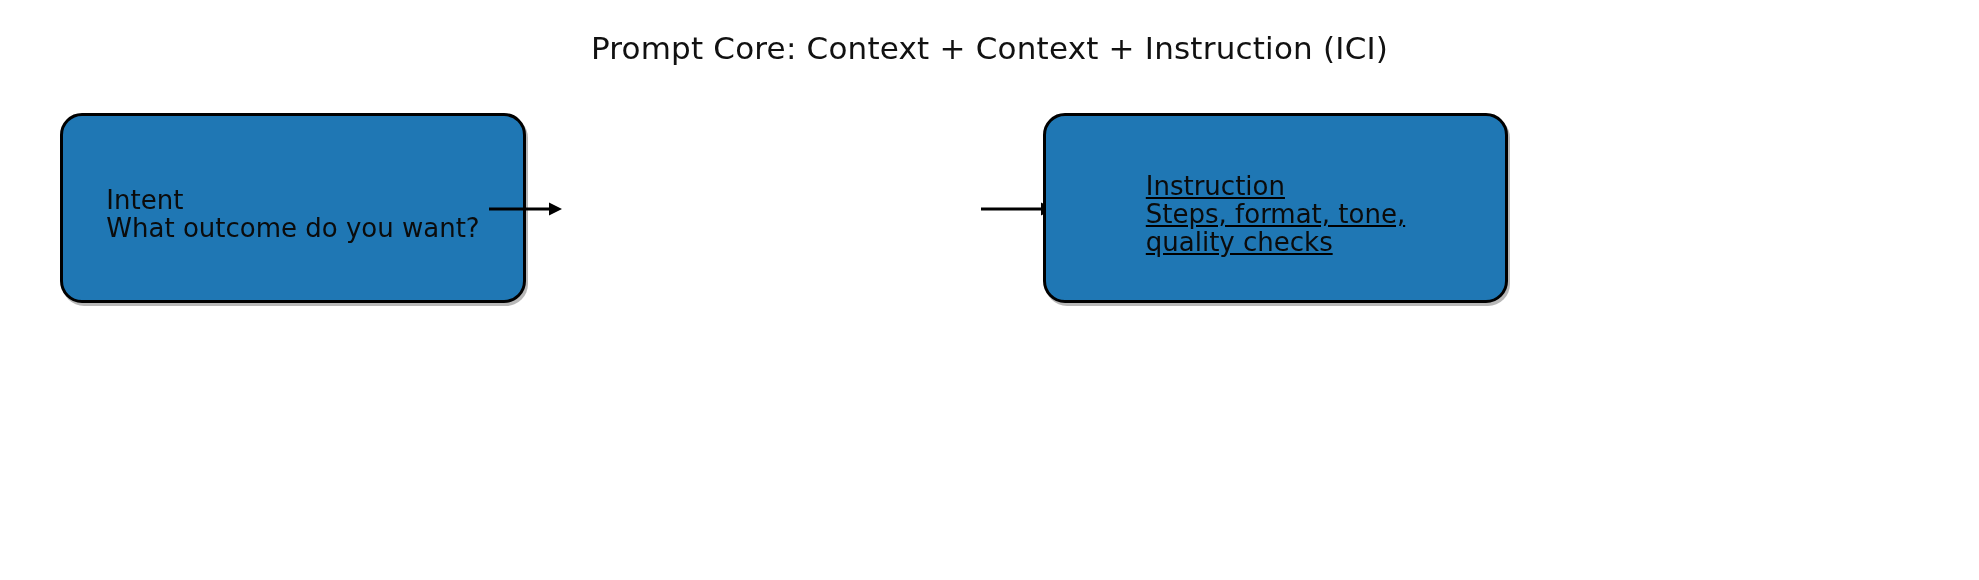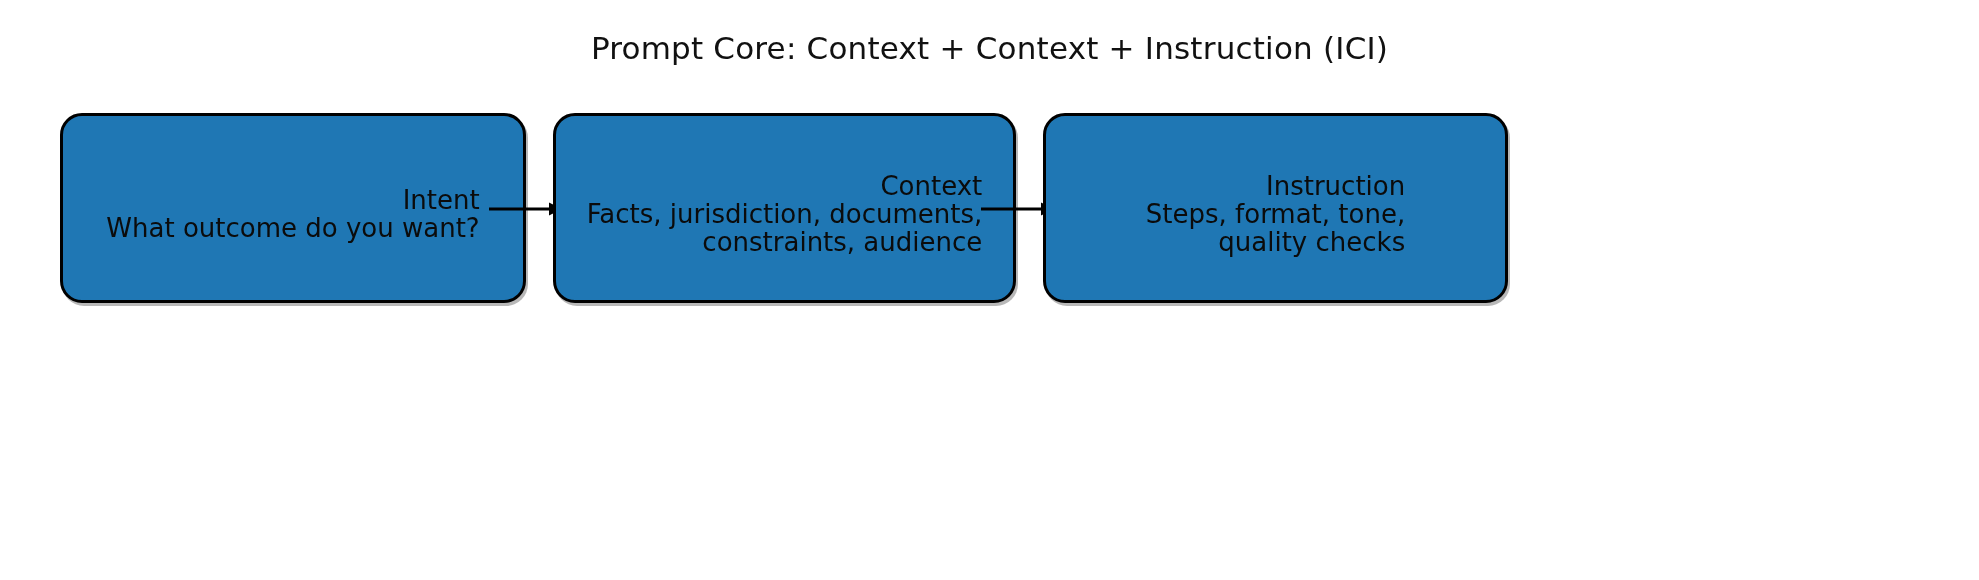--- a/index.html
+++ b/index.html
@@ -36,21 +36,21 @@
     box-sizing: border-box;
     background: #1f77b4;
     border: 3px solid #000000;
     border-radius: 22px;
     display: flex;
     align-items: center;
     justify-content: center;
     box-shadow: 2px 3px 0 rgba(0,0,0,0.28);
   }
   .node-label {
-    text-align: right;
+    text-align: left;
     font-size: 26px;
     line-height: 1.08;
     color: #0b0b0b;
     padding: 0 14px;
     white-space: pre-line;
     transform: translateY(6px);
   }
   #box-intent {
     left: 60px;
     top: 113px;
@@ -61,20 +61,21 @@
     left: 553px;
     top: 113px;
     width: 463px;
     height: 190px;
   }
   #box-instruction {
     left: 1043px;
     top: 113px;
     width: 465px;
     height: 190px;
+    text-decoration: underline;
   }
   .flow-arrow {
     position: absolute;
     top: 200px;
     height: 18px;
     pointer-events: none;
   }
   #arrow-intent-context {
     left: 489px;
     width: 74px;
@@ -102,25 +103,20 @@
 What outcome do you want?</div>
   </div>
 
   <div class="flow-arrow" id="arrow-intent-context">
     <svg viewBox="0 0 74 18" preserveAspectRatio="none">
       <line x1="0" y1="9" x2="60" y2="9" stroke="#000000" stroke-width="3"></line>
       <polygon points="60,2.5 73,9 60,15.5" fill="#000000"></polygon>
     </svg>
   </div>
 
-  <div class="node-box" id="box-context">
-    <div class="node-label">Context
-Facts, jurisdiction, documents,
-constraints, audience</div>
-  </div>
 
   <div class="flow-arrow" id="arrow-context-instruction">
     <svg viewBox="0 0 74 18" preserveAspectRatio="none">
       <line x1="0" y1="9" x2="60" y2="9" stroke="#000000" stroke-width="3"></line>
       <polygon points="60,2.5 73,9 60,15.5" fill="#000000"></polygon>
     </svg>
   </div>
 
   <div class="node-box" id="box-instruction">
     <div class="node-label">Instruction

